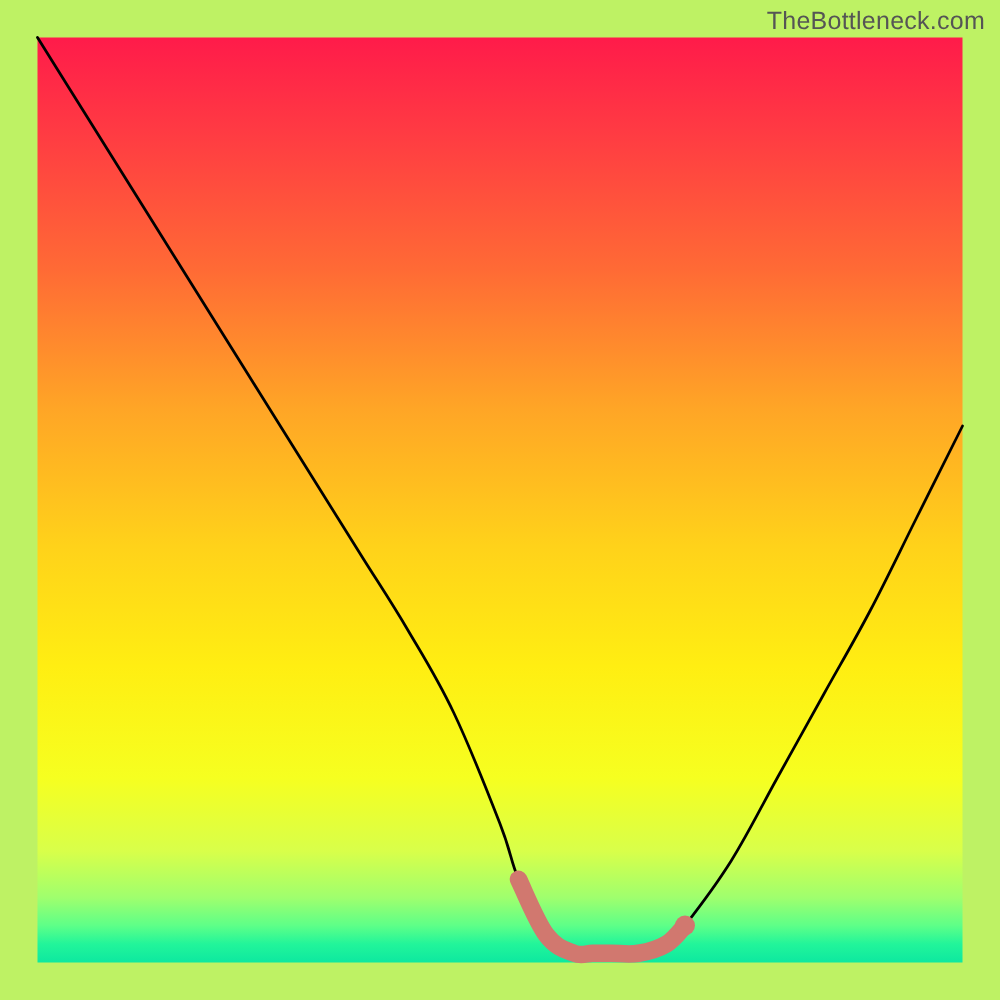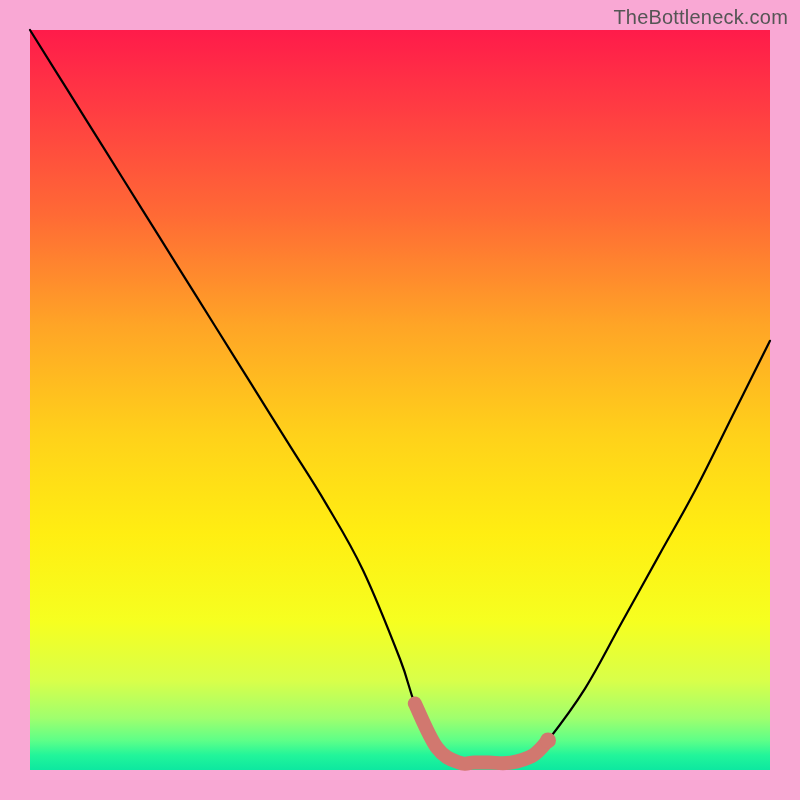--- a/index.html
+++ b/index.html
@@ -8,21 +8,21 @@
     width: 800px;
     height: 800px;
     overflow: hidden;
     background: #000;
     font-family: Arial, Helvetica, sans-serif;
   }
   .frame {
     position: relative;
     width: 800px;
     height: 800px;
-    background: #f9a8d4;
+    background: #bef264;
   }
   .plot-area {
     position: absolute;
     left: 30px;
     top: 30px;
     width: 740px;
     height: 740px;
     background: linear-gradient(to bottom,
       #ff1b4a 0%,
       #ff3a43 10%,

